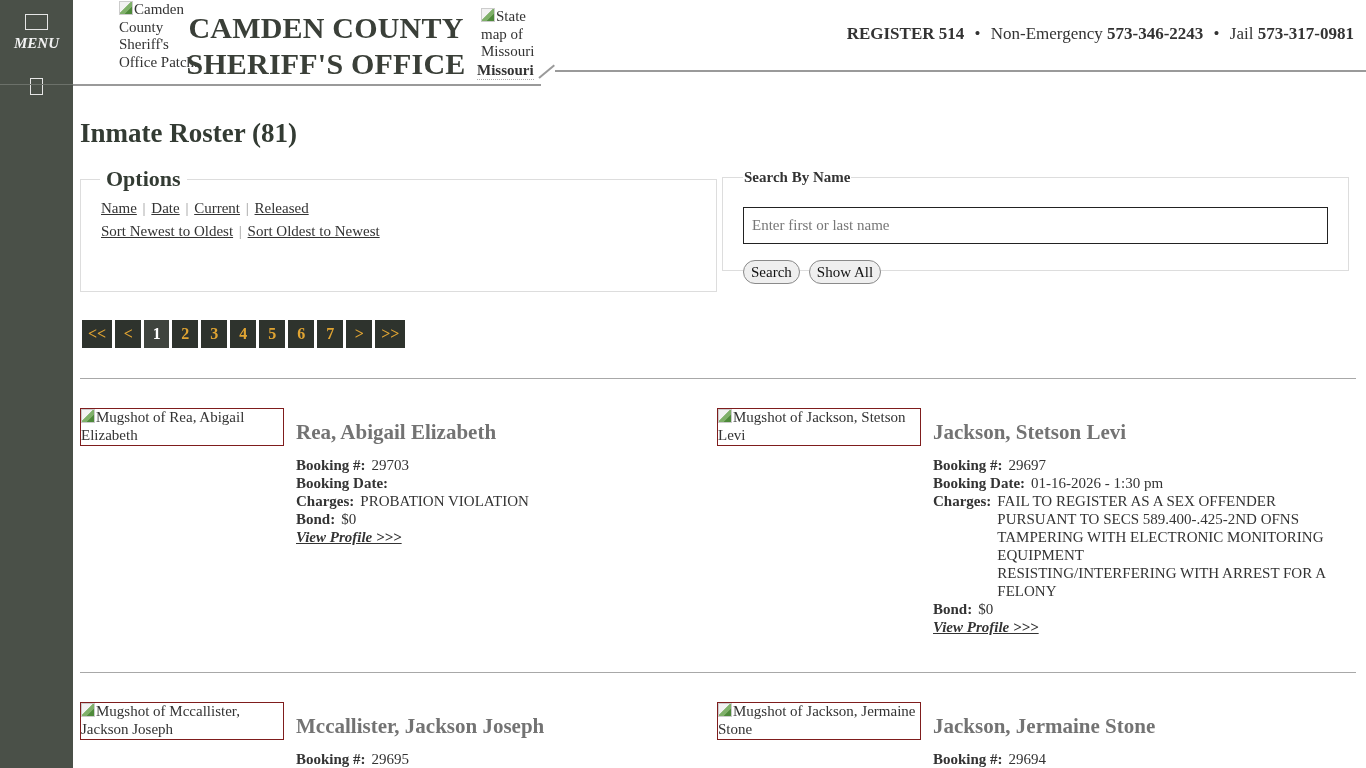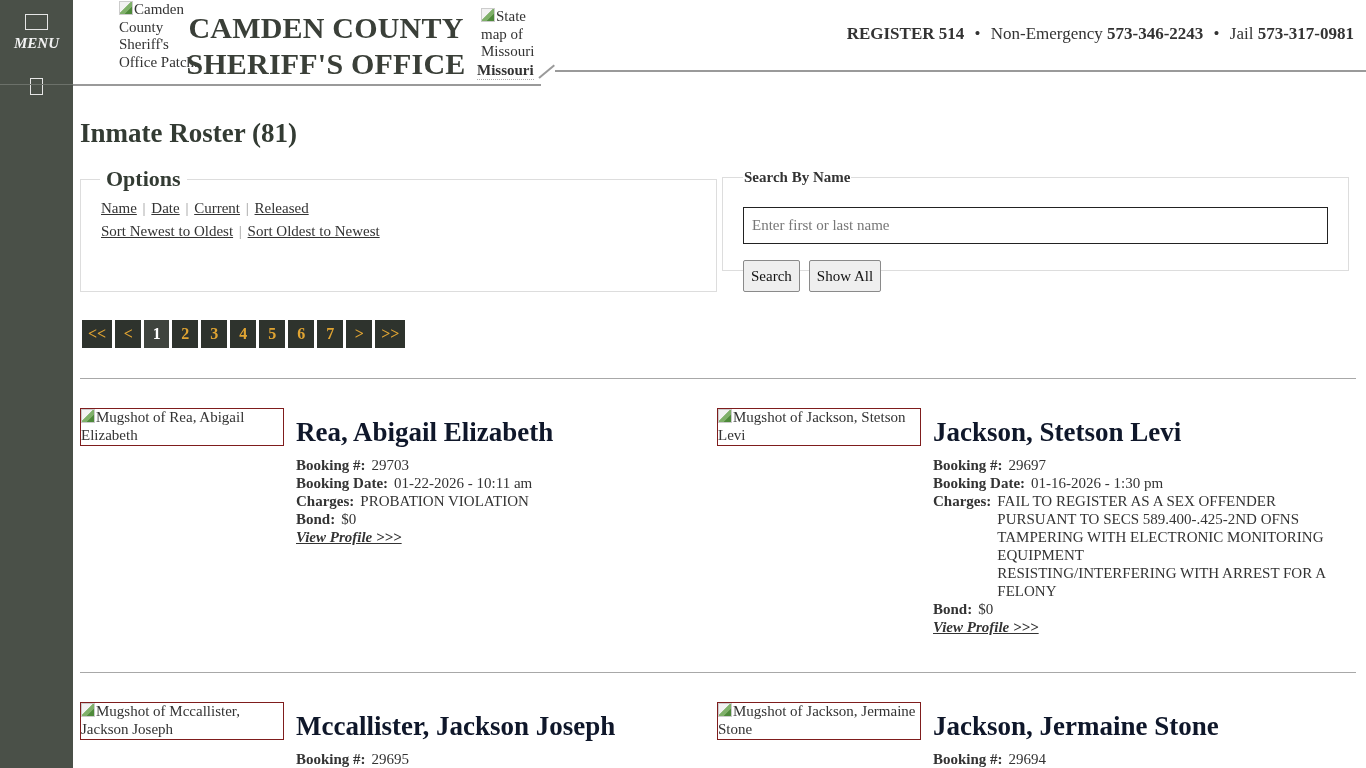--- a/index.html
+++ b/index.html
@@ -88,42 +88,42 @@
 
     .search-box { left: 642px; top: 83px; width: 627px; height: 102px; padding: 0 20px; }
     .search-box legend { font-size: 15px; font-weight: bold; color: #333; padding: 0 1px; }
     .search-input {
       display: block; width: 585px; height: 37px; margin-top: 21px; border: 1.5px solid #222;
       font-family: "Liberation Serif", serif; font-size: 15px; padding: 8px 8px; color: #333;
     }
     .search-input::placeholder { color: #777; }
     .btn-row { margin-top: 16px; }
     .btn {
-      font-family: "Liberation Serif", serif; font-size: 15px; height: 32px; padding: 0 7px;
-      background: #efefef; border: 1px solid #8a8a8a; border-radius: 2px; color: #111;
+      font-family: "Liberation Serif", serif; font-size: 15px; height: 24px; padding: 0 7px;
+      background: #efefef; border: 1px solid #8a8a8a; border-radius: 12px; color: #111;
       cursor: pointer; margin-right: 5px;
     }
 
     .pager { position: absolute; left: 2px; top: 234px; display: flex; gap: 3px; }
     .page-btn {
       height: 28px; min-width: 26px; padding: 0 6px; background: #2e332d; color: #e0a432;
       font-weight: bold; font-size: 16px; display: flex; align-items: center; justify-content: center;
       cursor: pointer;
     }
     .page-btn.active { background: #3f443e; color: #fff; min-width: 25px; }
 
     .divider { position: absolute; left: 0; width: 1276px; height: 1px; background: #a8a8a8; }
 
     .record { position: absolute; width: 636px; }
     .mugshot {
       position: absolute; left: 0; top: 0; width: 204px; height: 38px; border: 1px solid #7f1d1d;
       font-size: 15px; line-height: 17.6px; color: #333; overflow: hidden; cursor: pointer;
     }
     .rec-info { position: absolute; left: 216px; top: 8px; width: 420px; }
-    .rec-name { font-size: 27px; font-weight: bold; color: #0f172a; line-height: 32px; margin-bottom: 8px; white-space: nowrap; }
+    .rec-name { font-size: 21px; font-weight: bold; color: #737373; line-height: 32px; margin-bottom: 8px; white-space: nowrap; }
     .field { display: flex; font-size: 15px; line-height: 18px; color: #333; }
     .field .lbl { font-weight: bold; margin-right: 6px; white-space: nowrap; }
     .field .val { flex: 1; }
     .charges-list div { line-height: 18px; }
     .view-link {
       display: inline-block; font-size: 15px; font-weight: bold; font-style: italic;
       color: #333; text-decoration: underline; cursor: pointer; line-height: 18px;
     }
   </style>
 </head>
@@ -218,21 +218,20 @@
       <span class="broken-icon"></span><span>Mugshot of Rea, Abigail Elizabeth</span>
     </div>
     <div class="rec-info">
       <div class="rec-name">Rea, Abigail Elizabeth</div>
       <div class="field">
           <span class="lbl">Booking #:</span>
           <span class="val">29703</span>
         </div>
       <div class="field">
           <span class="lbl">Booking Date:</span>
-          <span class="val">01-22-2026 - 10:11 am</span>
         </div>
       <div class="field">
           <span class="lbl">Charges:</span>
           <span class="val charges-list">
             <div>PROBATION VIOLATION</div>
           </span>
         </div>
       <div class="field">
           <span class="lbl">Bond:</span>
           <span class="val">$0</span>

